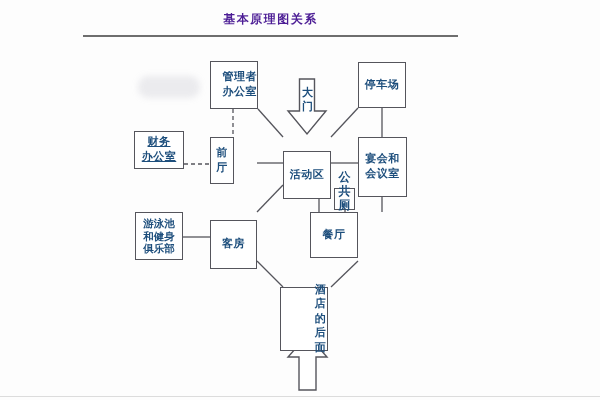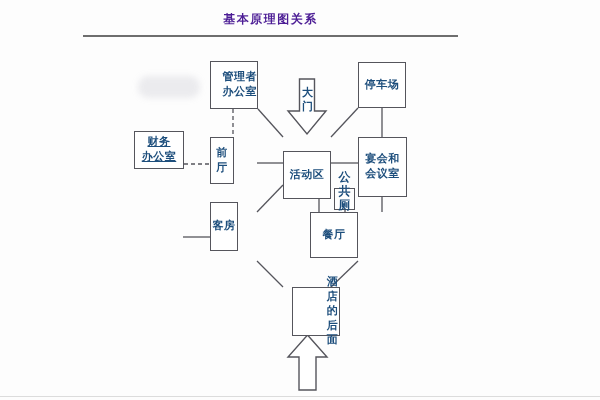--- a/index.html
+++ b/index.html
@@ -102,26 +102,31 @@
   <div class="node" style="left:358px;top:137px;width:49px;height:60px;">
     <div>宴会和</div>
     <div>会议室</div>
   </div>
 
   <div class="node tiny" style="left:334px;top:188px;width:21px;height:22px;">
     <div>公共</div>
     <div>厕所</div>
   </div>
 
-  <div class="node" style="left:210px;top:202px;width:28px;height:49px;">
+  <div class="node lines3" style="left:135px;top:212px;width:48px;height:48px;">
+    <div>游泳池</div>
+    <div>和健身</div>
+    <div>俱乐部</div>
+  </div>
+  <div class="node" style="left:210px;top:220px;width:47px;height:49px;">
     <div>客房</div>
   </div>
   <div class="node" style="left:283px;top:212px;width:48px;height:46px;margin-left:27px;">
     <div>餐厅</div>
   </div>
 
-  <div class="node" style="left:292px;top:287px;width:48px;height:49px;padding-left:33px;">
+  <div class="node" style="left:280px;top:287px;width:48px;height:64px;padding-left:33px;">
     <div>酒店</div>
     <div>的后面</div>
   </div>
 
   <div class="bottom-edge"></div>
 </div>
 
 </body></html>

